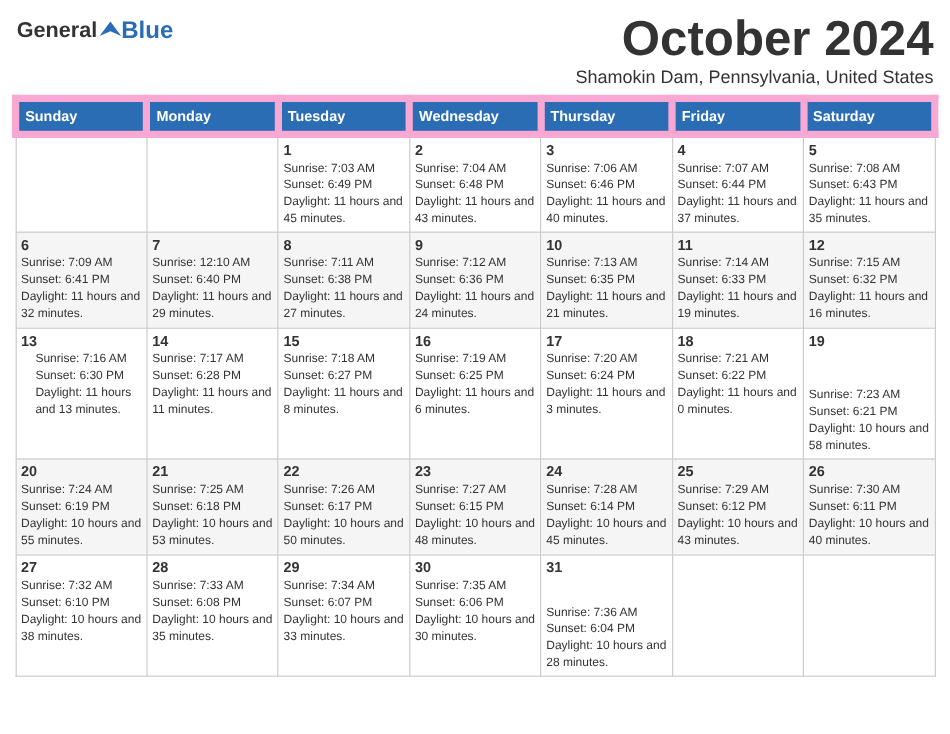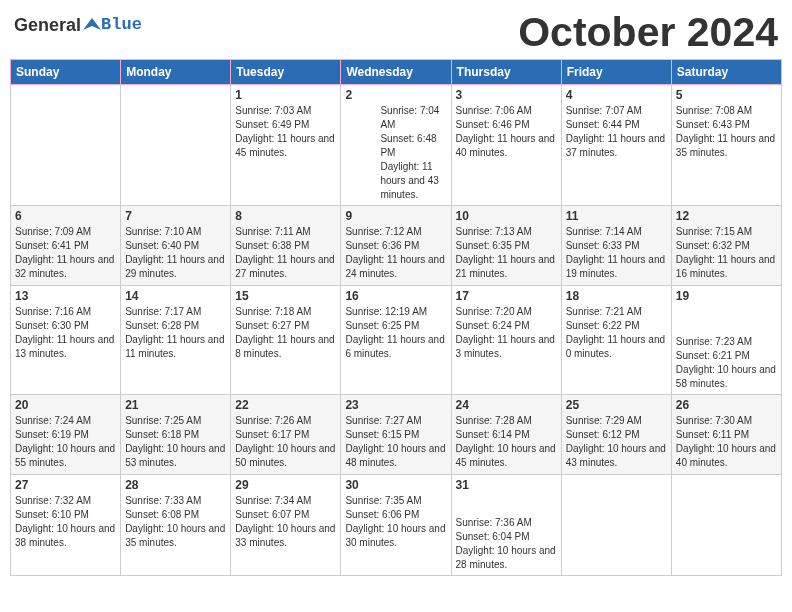--- a/index.html
+++ b/index.html
@@ -23,25 +23,24 @@
       align-items: flex-start;
       padding-top: 6px;
     }
     .logo-general {
       font-size: 18px;
       font-weight: bold;
       color: #333;
       line-height: 1;
     }
     .logo-blue {
-      font-size: 17px;
+      font-size: 20px;
       font-weight: bold;
       color: #2a6db5;
       line-height: 1;
-      font-family: Liberation Mono, monospace;
     }
     .title-area {
       text-align: right;
     }
     .month-title {
       font-size: 41px;
       font-weight: bold;
       color: #333;
       line-height: 1.1;
     }
@@ -56,21 +55,21 @@
       font-size: 10.5px;
       table-layout: fixed;
     }
     .calendar-table th {
       background-color: #2a6db5;
       color: #fff;
       text-align: left;
       padding: 5px 5px;
       font-size: 12px;
       font-weight: bold;
-      border: 1px solid #f9a8d4;
+      border: 6px solid #f9a8d4;
     }
     .calendar-table td {
       border: 1px solid #ccc;
       vertical-align: top;
       padding: 3px 4px;
       height: 80px;
       background: #fff;
     }
     .calendar-table tr:nth-child(even) td {
       background: #f5f5f5;
@@ -99,20 +98,21 @@
     <div style="display:flex;align-items:center;">
       <span class="logo-general">General</span>
       <svg width="18" height="18" viewBox="0 0 18 18" style="margin-left:2px;">
         <polygon points="9,2 18,14 9,10 0,14" fill="#2a6db5"></polygon>
       </svg>
     </div>
     <span class="logo-blue">Blue</span>
   </div>
   <div class="title-area">
     <div class="month-title">October 2024</div>
+    <div class="location-title">Shamokin Dam, Pennsylvania, United States</div>
   </div>
 </div>
 
 <table class="calendar-table">
   <thead>
     <tr id="days-header">
     <th>Sunday</th>
         <th>Monday</th>
         <th>Tuesday</th>
         <th>Wednesday</th>
@@ -126,21 +126,21 @@
         <td class="empty-cell"></td>
         <td class="empty-cell"></td>
         <td>
           <span class="day-number">1</span>
           <div class="day-info" style="white-space: pre-line;">Sunrise: 7:03 AM
 Sunset: 6:49 PM
 Daylight: 11 hours and 45 minutes.</div>
         </td>
         <td>
           <span class="day-number">2</span>
-          <div class="day-info" style="white-space: pre-line; margin-left: 35px;">Sunrise: 7:04 AM
+          <div class="day-info" style="white-space: pre-line;">Sunrise: 7:04 AM
 Sunset: 6:48 PM
 Daylight: 11 hours and 43 minutes.</div>
         </td>
         <td>
           <span class="day-number">3</span>
           <div class="day-info" style="white-space: pre-line;">Sunrise: 7:06 AM
 Sunset: 6:46 PM
 Daylight: 11 hours and 40 minutes.</div>
         </td>
         <td>
@@ -158,21 +158,21 @@
       </tr>
       <tr>
         <td>
           <span class="day-number">6</span>
           <div class="day-info" style="white-space: pre-line;">Sunrise: 7:09 AM
 Sunset: 6:41 PM
 Daylight: 11 hours and 32 minutes.</div>
         </td>
         <td>
           <span class="day-number">7</span>
-          <div class="day-info" style="white-space: pre-line;">Sunrise: 7:10 AM
+          <div class="day-info" style="white-space: pre-line;">Sunrise: 12:10 AM
 Sunset: 6:40 PM
 Daylight: 11 hours and 29 minutes.</div>
         </td>
         <td>
           <span class="day-number">8</span>
           <div class="day-info" style="white-space: pre-line;">Sunrise: 7:11 AM
 Sunset: 6:38 PM
 Daylight: 11 hours and 27 minutes.</div>
         </td>
         <td>
@@ -196,39 +196,39 @@
         <td>
           <span class="day-number">12</span>
           <div class="day-info" style="white-space: pre-line;">Sunrise: 7:15 AM
 Sunset: 6:32 PM
 Daylight: 11 hours and 16 minutes.</div>
         </td>
       </tr>
       <tr>
         <td>
           <span class="day-number">13</span>
-          <div class="day-info" style="white-space: pre-line;">Sunrise: 7:16 AM
+          <div class="day-info" style="white-space: pre-line; margin-left: 12px;">Sunrise: 7:16 AM
 Sunset: 6:30 PM
 Daylight: 11 hours and 13 minutes.</div>
         </td>
         <td>
           <span class="day-number">14</span>
           <div class="day-info" style="white-space: pre-line;">Sunrise: 7:17 AM
 Sunset: 6:28 PM
 Daylight: 11 hours and 11 minutes.</div>
         </td>
         <td>
           <span class="day-number">15</span>
           <div class="day-info" style="white-space: pre-line;">Sunrise: 7:18 AM
 Sunset: 6:27 PM
 Daylight: 11 hours and 8 minutes.</div>
         </td>
         <td>
           <span class="day-number">16</span>
-          <div class="day-info" style="white-space: pre-line;">Sunrise: 12:19 AM
+          <div class="day-info" style="white-space: pre-line;">Sunrise: 7:19 AM
 Sunset: 6:25 PM
 Daylight: 11 hours and 6 minutes.</div>
         </td>
         <td>
           <span class="day-number">17</span>
           <div class="day-info" style="white-space: pre-line;">Sunrise: 7:20 AM
 Sunset: 6:24 PM
 Daylight: 11 hours and 3 minutes.</div>
         </td>
         <td>

